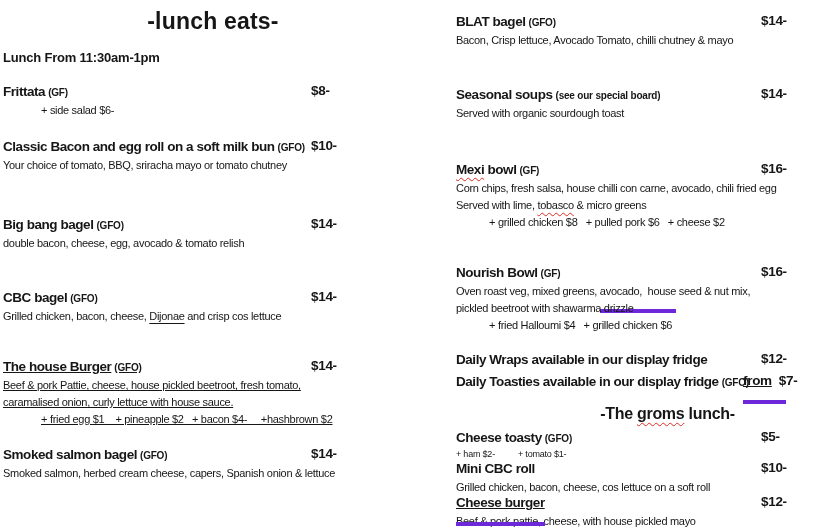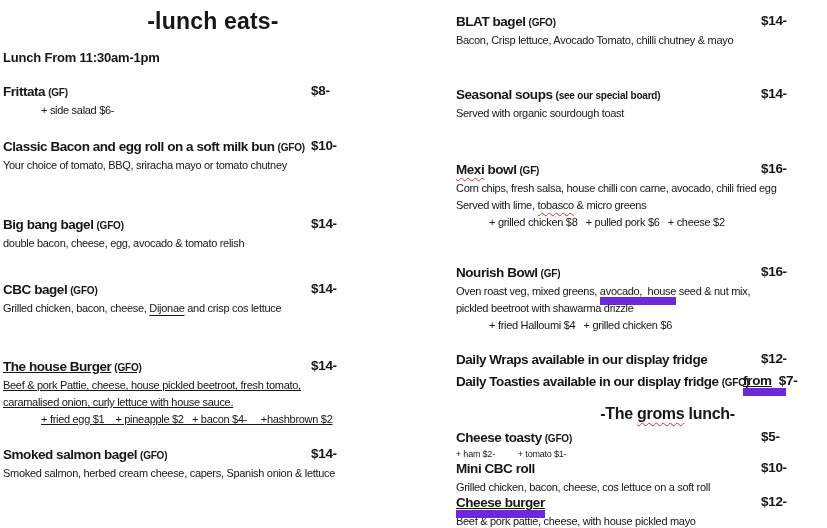--- a/index.html
+++ b/index.html
@@ -19,21 +19,21 @@
   #col-right .price{left:305px;}
   .desc{font-size:11px;letter-spacing:-0.3px;white-space:pre;line-height:17px;}
   .extras{font-size:11px;letter-spacing:-0.3px;white-space:pre;line-height:17px;padding-left:38px;}
   #col-right .extras{padding-left:33px;}
   .extras-small{font-size:9px;letter-spacing:-0.2px;white-space:pre;line-height:12px;}
   .title{font-size:23px;font-weight:700;text-align:center;letter-spacing:0.2px;}
   .subtitle{font-size:13px;font-weight:700;letter-spacing:-0.2px;}
   .groms-heading{font-size:16px;font-weight:700;text-align:center;padding-left:52px;white-space:pre;letter-spacing:-0.3px;}
   .sp-red{text-decoration-line:underline;text-decoration-style:wavy;text-decoration-color:#e02b20;text-decoration-thickness:1px;text-underline-offset:3px;}
   .sp-blue-dash{text-decoration-line:underline;text-decoration-style:dashed;text-decoration-color:#5252cf;text-decoration-thickness:1.5px;text-underline-offset:3px;text-decoration:underline;}
-  .gr-blue{border-bottom:8px solid #6d28d9;padding-bottom:0px;}
+  .gr-blue{border-bottom:4px solid #6d28d9;padding-bottom:12px;}
   .u-black{text-decoration:underline;}
 </style>
 </head>
 <body>
 
 <div id="col-left" class="col">
 
   <div class="item" style="top:8px;">
     <div class="title">-lunch eats-</div>
   </div>
@@ -58,21 +58,21 @@
   </div>
 
   <div class="item" style="top:215px;">
     <div class="row">
       <span class="name">Big bang bagel</span><span class="tag">(GFO)</span>
       <span class="price">$14-</span>
     </div>
     <div class="desc">double bacon, cheese, egg, avocado &amp; tomato relish</div>
   </div>
 
-  <div class="item" style="top:280px;">
+  <div class="item" style="top:288px;">
     <div class="row">
       <span class="name">CBC bagel</span><span class="tag">(GFO)</span>
       <span class="price">$14-</span>
     </div>
     <div class="desc"><span>Grilled chicken, bacon, cheese, </span><span class="sp-blue-dash">Dijonae</span><span> and crisp cos lettuce</span></div>
   </div>
 
   <div class="item" style="top:357px;text-decoration:underline;">
     <div class="row">
       <span class="name">The house Burger</span><span class="tag">(GFO)</span>

